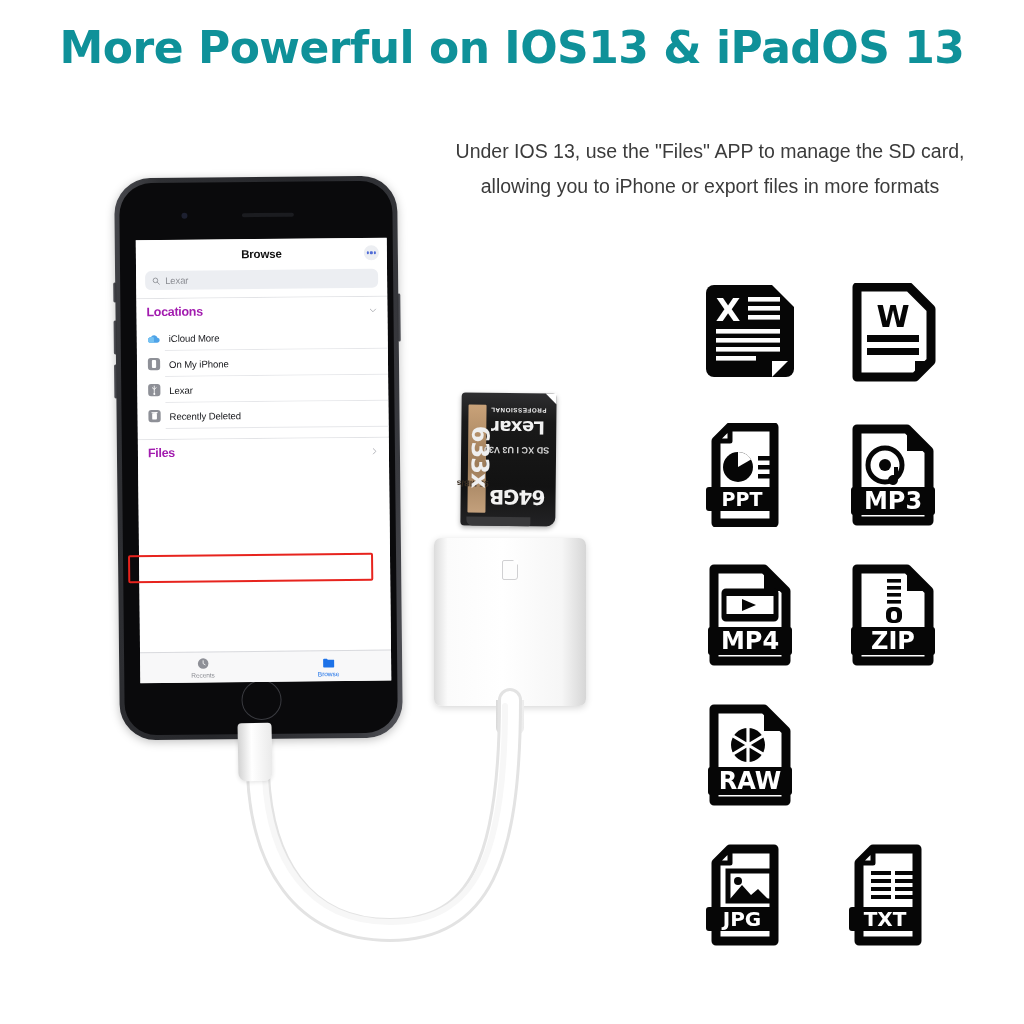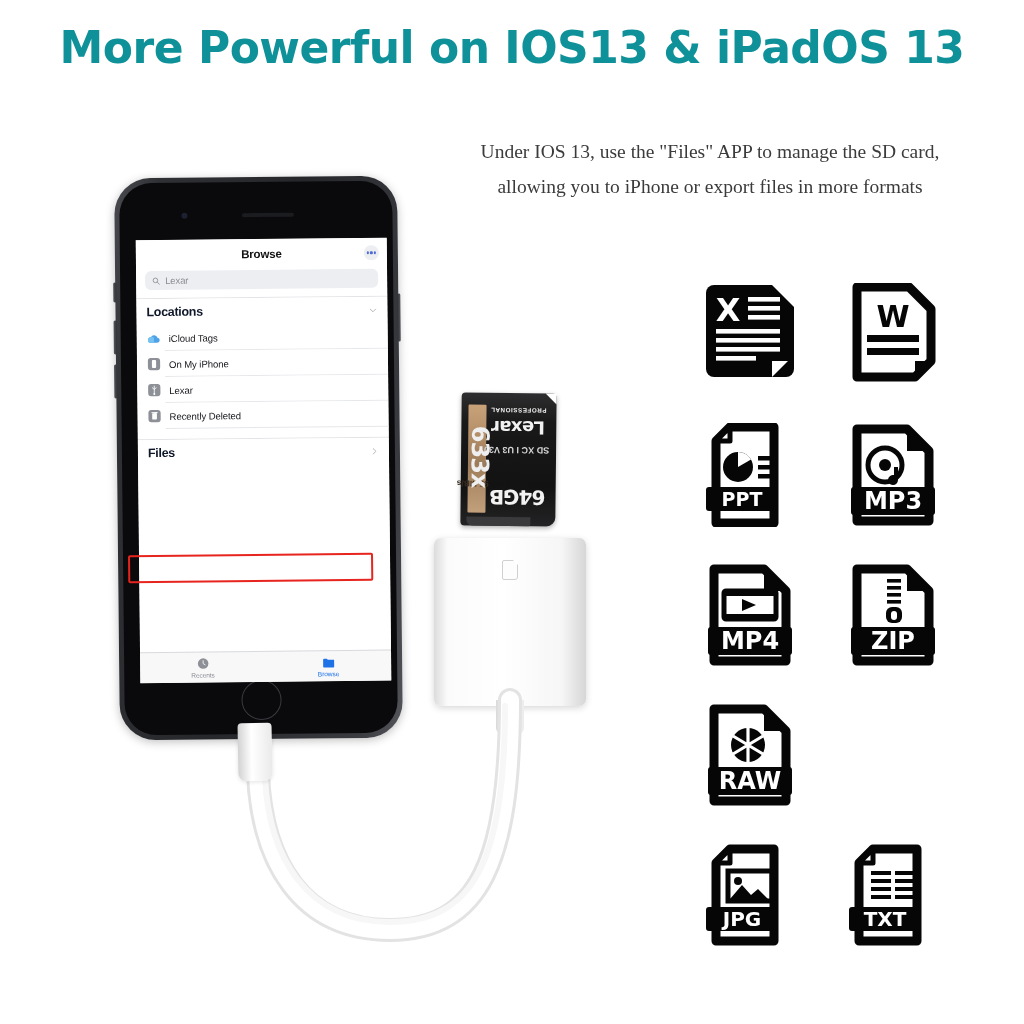--- a/index.html
+++ b/index.html
@@ -33,21 +33,21 @@
   
   #subtitle {
     position: absolute;
     left: 398px;
     top: 134px;
     width: 624px;
     text-align: center;
     font-size: 19.5px;
     line-height: 35px;
     color: #3b3b3b;
-    font-family: Liberation Serif, serif;
+    font-family: Liberation Sans, sans-serif;
   }
 
   
   #phone {
     position: absolute;
     left: 117px;
     top: 177px;
     width: 283px;
     height: 562px;
     border-radius: 36px;
@@ -191,21 +191,21 @@
     height: 26px;
     padding: 0 10px;
     display: flex;
     align-items: center;
     justify-content: space-between;
     background: #fff;
   }
   .section-header .sh-title {
     font-size: 12.5px;
     font-weight: bold;
-    color: #0f172a;
+    color: #a21caf;
     letter-spacing: -0.3px;
   }
   .chev {
     width: 9px;
     height: 9px;
     flex: none;
   }
   .loc-row {
     flex: none;
     position: relative;
@@ -463,21 +463,21 @@
         </svg>
       </div>
 
       <div class="loc-row">
         <span class="loc-icon">
           <svg viewBox="0 0 20 14" width="14" height="11">
             <path d="M5.4 13h9.6a3.6 3.6 0 0 0 .3-7.18A5 5 0 0 0 5.9 5.1 3.95 3.95 0 0 0 5.4 13z" fill="#4ea3e8"></path>
             <path d="M5.4 13h4.9V5.3a5 5 0 0 0-4.4-.2A3.95 3.95 0 0 0 5.4 13z" fill="#76c2f2"></path>
           </svg>
         </span>
-        <span class="loc-label">iCloud Tags</span>
+        <span class="loc-label">iCloud More</span>
         <span class="row-line"></span>
       </div>
 
       <div class="loc-row">
         <span class="loc-icon">
           <svg viewBox="0 0 16 16" width="14" height="14">
             <rect x="1" y="1" width="14" height="14" rx="3.4" fill="#8e9097"></rect>
             <rect x="5.6" y="3.4" width="4.8" height="9.2" rx="1.2" fill="#ffffff"></rect>
           </svg>
         </span>

